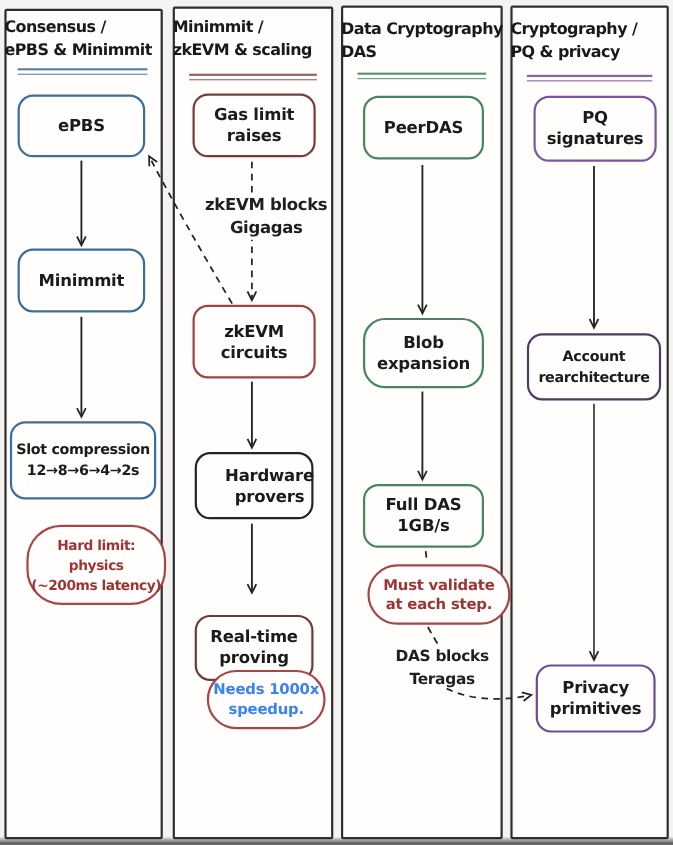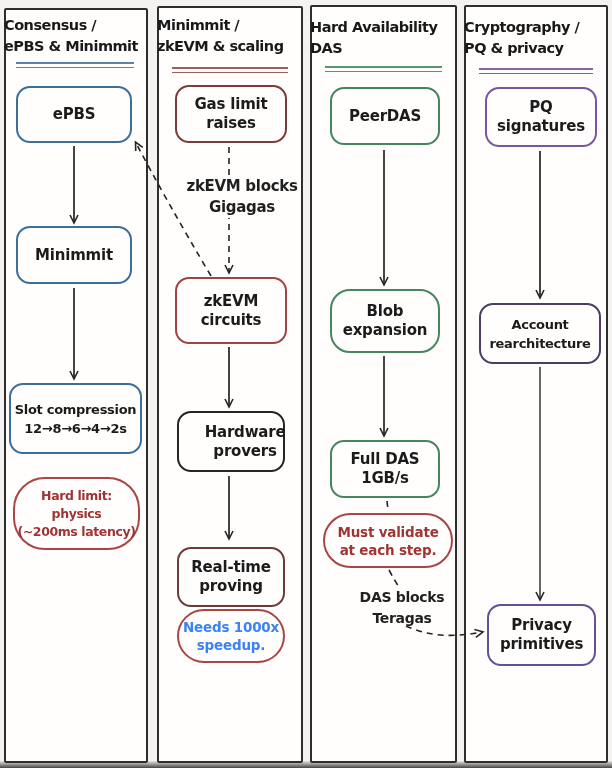--- a/index.html
+++ b/index.html
@@ -7,21 +7,21 @@
   #page{position:relative;width:612px;height:768px;background:#f4f3f1;}
   .col{position:absolute;box-sizing:border-box;background:#fffefd;border:2px solid #2e2e2e;border-radius:2px;}
   .col-title{position:absolute;text-align:left;font-weight:bold;color:#191919;
     font-size:14.5px;letter-spacing:-0.5px;line-height:21px;white-space:nowrap;z-index:3;}
   .rule{position:absolute;height:3px;border-top:2px solid;border-bottom:1.4px solid;z-index:3;}
   .box{position:absolute;box-sizing:border-box;background:#fffefd;border:2.2px solid #444;
     border-radius:14px;display:flex;align-items:center;justify-content:center;text-align:center;
     font-weight:bold;color:#1b1b1b;font-size:15px;line-height:19px;white-space:pre-line;
     letter-spacing:-0.2px;padding:2px;z-index:4;}
   .box.sm{font-size:13px;letter-spacing:-0.3px;}
-  .box.note{border-radius:32px;font-size:13.5px;line-height:18px;}
+  .box.note{border-radius:32px;font-size:13.5px;line-height:18px;margin-left:11px;}
   .box.note.sm{font-size:12.5px;letter-spacing:-0.4px;}
   .edge-label{position:absolute;text-align:center;font-weight:bold;color:#1f1f1f;
     font-size:15px;line-height:21px;letter-spacing:-0.3px;white-space:pre-line;
     background:#fffefd;z-index:6;}
   .edge-label.sm{font-size:14px;background:transparent;}
   #arrows{position:absolute;left:0;top:0;z-index:5;pointer-events:none;}
   #bottom-shadow{position:absolute;left:0;bottom:0;width:612px;height:7px;
     background:linear-gradient(to bottom,rgba(60,55,50,0.08),rgba(40,38,36,0.85));z-index:7;}
 </style>
 </head>
@@ -36,21 +36,21 @@
 
   <div class="col-title" style="left:4px;top:15px;width:144px;">
     <div>Consensus /</div>
     <div>ePBS &amp; Minimmit</div>
   </div>
   <div class="col-title" style="left:157px;top:15px;width:146px;">
     <div>Minimmit /</div>
     <div>zkEVM &amp; scaling</div>
   </div>
   <div class="col-title" style="left:310px;top:17px;width:147px;">
-    <div>Hard Availability</div>
+    <div>Data Cryptography</div>
     <div>DAS</div>
   </div>
   <div class="col-title" style="left:464px;top:17px;width:144px;">
     <div>Cryptography /</div>
     <div>PQ &amp; privacy</div>
   </div>
 
   <div class="rule" style="left: 16px; top: 62px; width: 118px; border-color: rgb(93, 132, 168);"></div>
   <div class="rule" style="left: 172px; top: 67px; width: 116px; border-color: rgb(156, 95, 95);"></div>
   <div class="rule" style="left: 325px; top: 66px; width: 117px; border-color: rgb(85, 153, 110);"></div>
@@ -63,21 +63,21 @@
   <div class="box note sm" style="left: 13px; top: 477px; width: 127px; height: 73px; border-color: rgb(168, 69, 69); color: rgb(158, 52, 52);">Hard limit:
 physics
 (~200ms latency)</div>
 
   <div class="box" style="left: 175px; top: 85px; width: 112px; height: 58px; border-color: rgb(123, 59, 59);">Gas limit
 raises</div>
   <div class="box" style="left: 175px; top: 277px; width: 112px; height: 67px; border-color: rgb(160, 67, 67);">zkEVM
 circuits</div>
   <div class="box" style="left: 177px; top: 411px; width: 108px; height: 61px; border-color: rgb(37, 37, 37); padding-left: 30px;">Hardware
 provers</div>
-  <div class="box" style="left: 177px; top: 547px; width: 108px; height: 60px; border-color: rgb(110, 57, 54);">Real-time
+  <div class="box" style="left: 177px; top: 559px; width: 108px; height: 60px; border-color: rgb(110, 57, 54);">Real-time
 proving</div>
   <div class="box note" style="left: 177px; top: 609px; width: 108px; height: 54px; border-color: rgb(168, 69, 69); color: #3b82f6;">Needs 1000x
 speedup.</div>
 
   <div class="box" style="left: 330px; top: 87px; width: 110px; height: 58px; border-color: rgb(70, 133, 95);">PeerDAS</div>
   <div class="box" style="left: 330px; top: 289px; width: 110px; height: 64px; border-color: rgb(70, 133, 95); border-radius: 20px;">Blob
 expansion</div>
   <div class="box" style="left: 330px; top: 440px; width: 110px; height: 58px; border-color: rgb(70, 133, 95);">Full DAS
 1GB/s</div>
   <div class="box note" style="left: 323px; top: 513px; width: 130px; height: 55px; border-color: rgb(168, 69, 69); color: rgb(158, 52, 52);">Must validate

